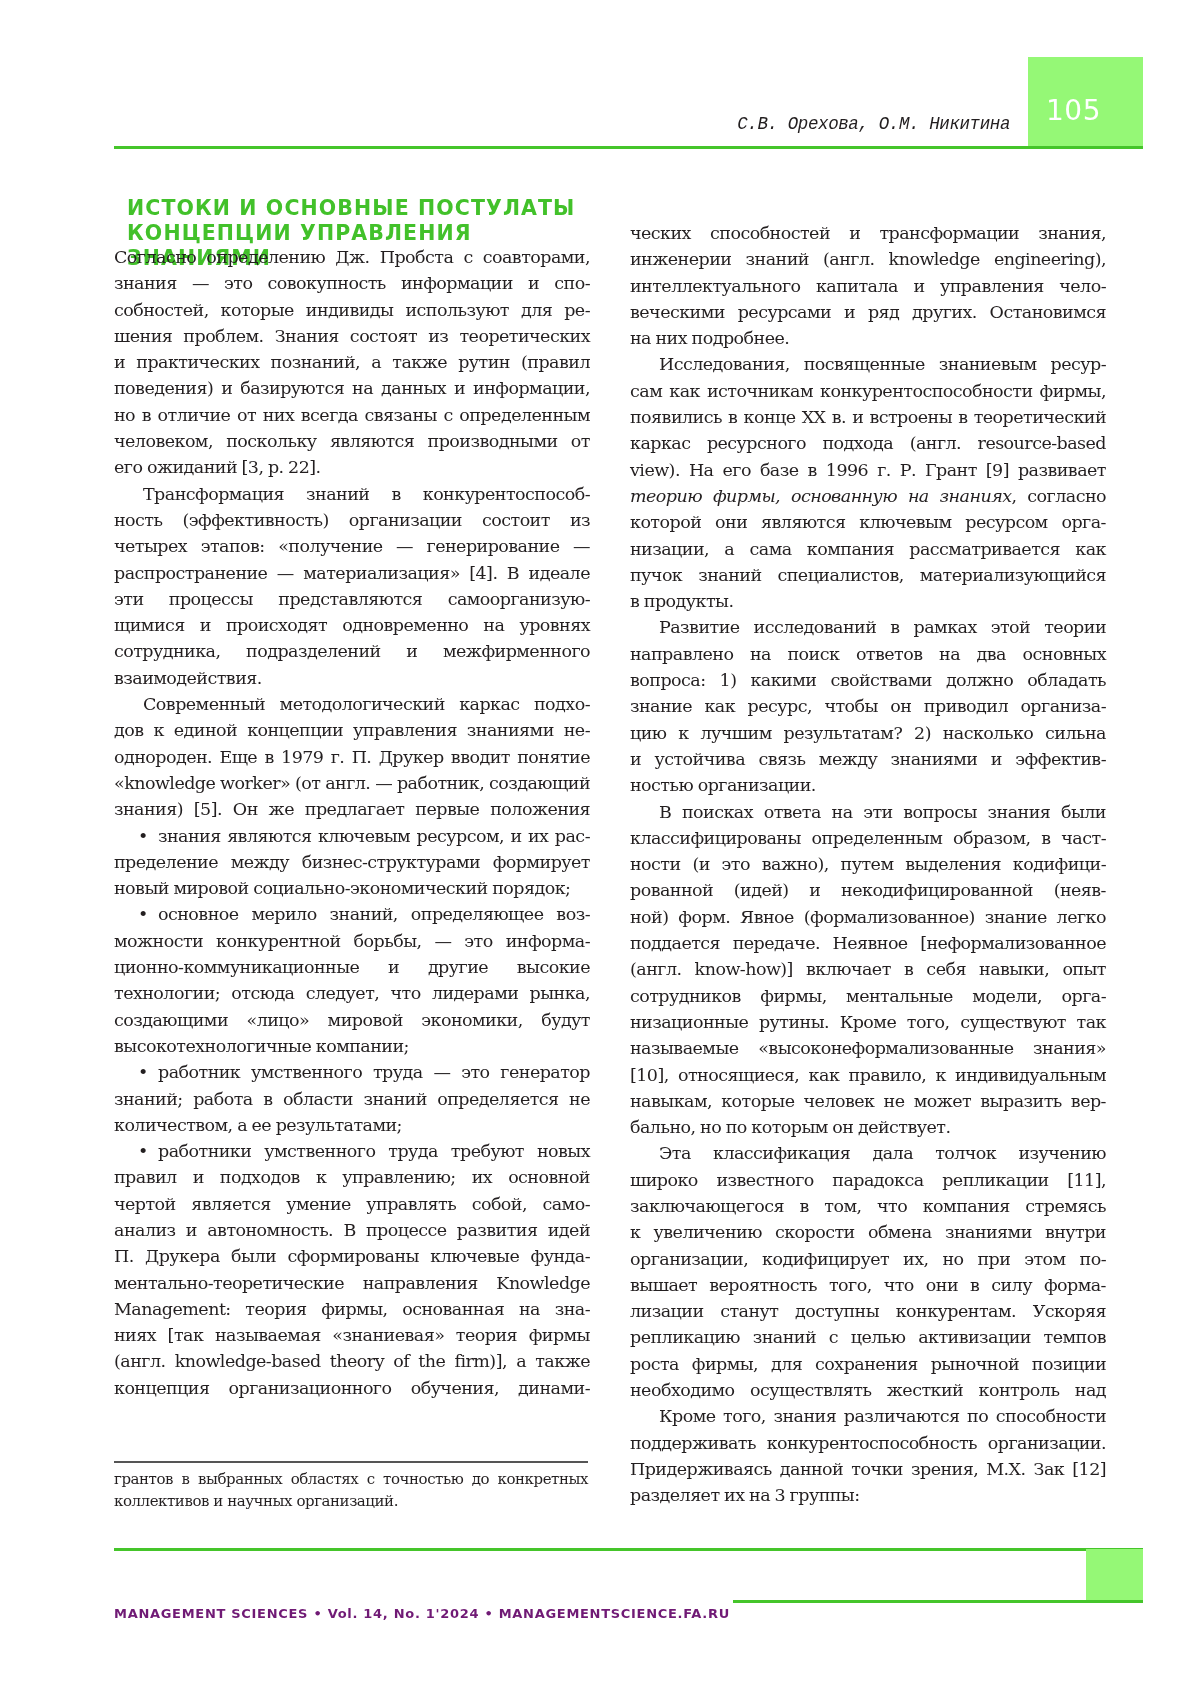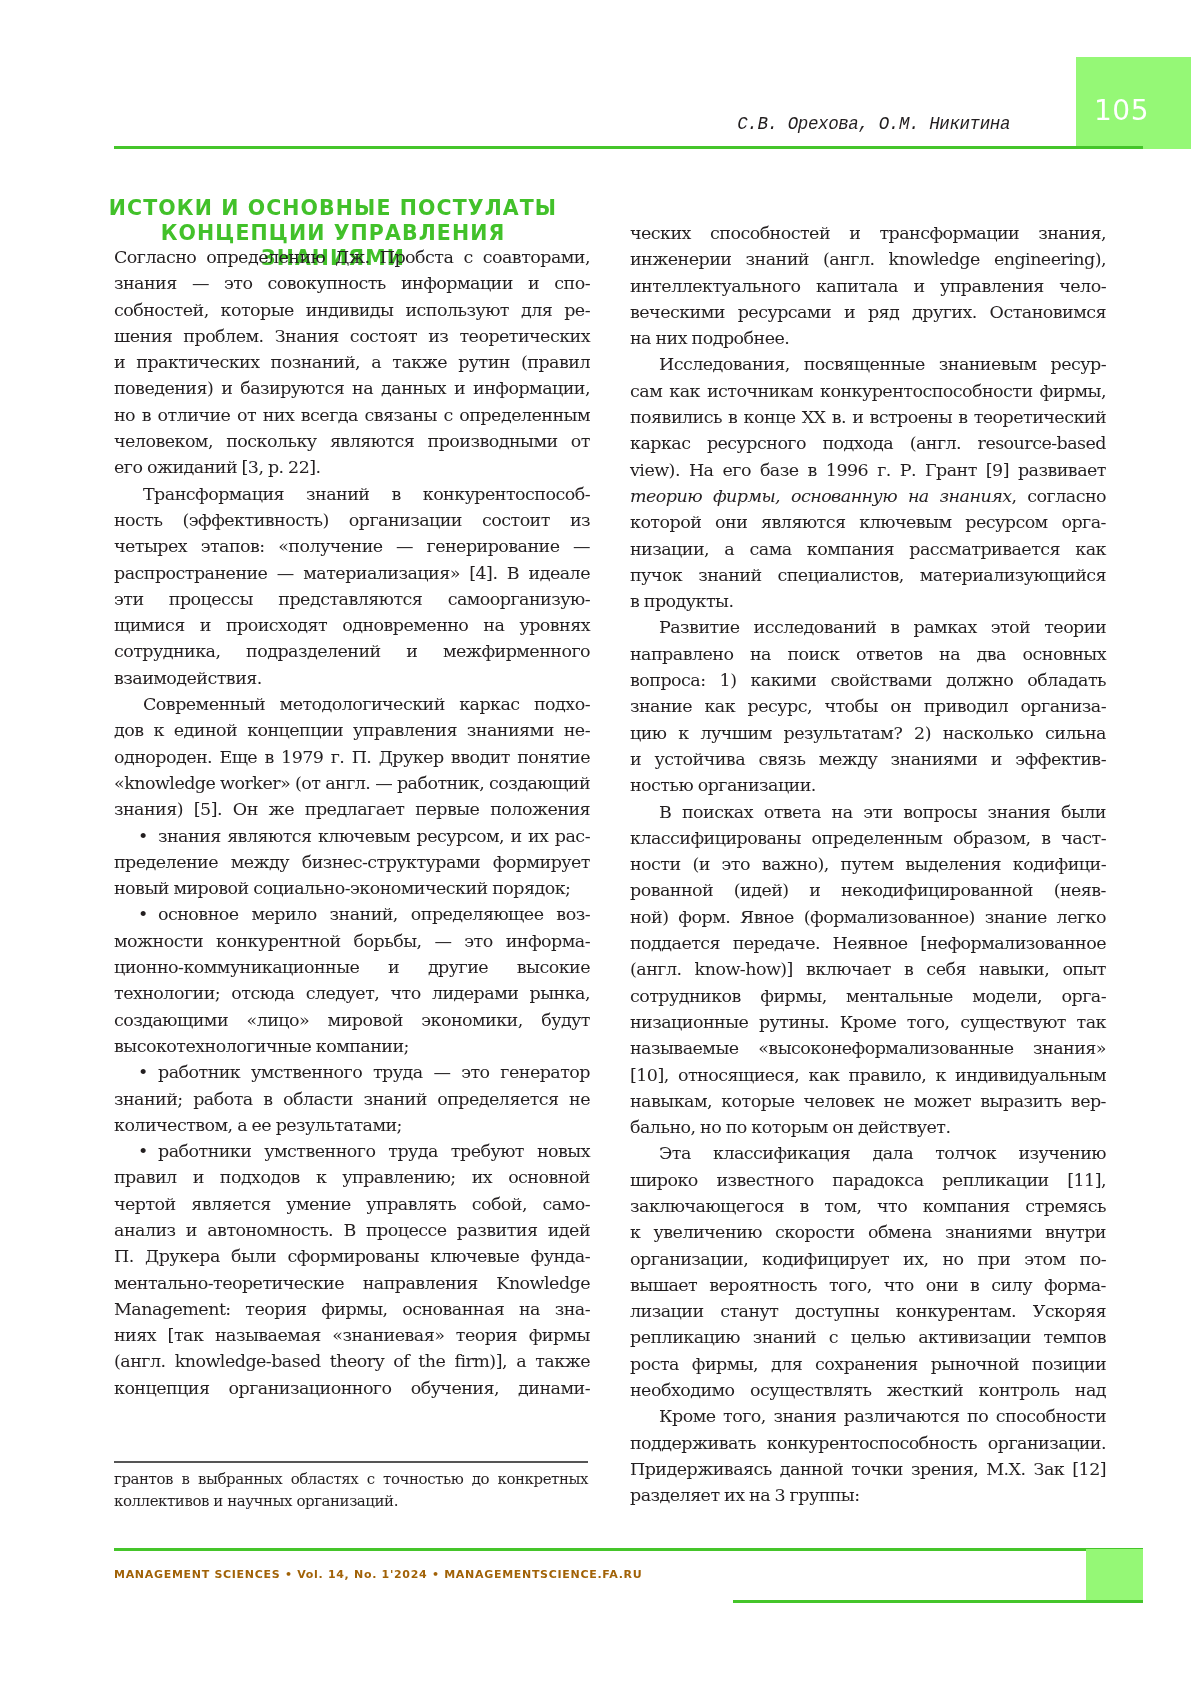--- a/index.html
+++ b/index.html
@@ -1,38 +1,38 @@
 <!DOCTYPE html>
 <html><head>
 <meta charset="utf-8">
 <style>
   html, body { margin: 0; padding: 0; background: #ffffff; }
   body { width: 1200px; height: 1697px; position: relative; overflow: hidden; font-family: "DejaVu Serif", "Liberation Serif", serif; color: #231f20; }
-  .page-num-box { position: absolute; left: 1028px; top: 57px; width: 115px; height: 92px; background: #95f876; margin-left: 48px; }
+  .page-num-box { position: absolute; left: 1028px; top: 57px; width: 115px; height: 92px; background: #95f876; }
   .page-num { position: absolute; left: 0; right: 0; bottom: 22px; padding-left: 18px; color: #ffffff; font-family: "DejaVu Sans", "Liberation Sans", sans-serif; font-size: 28px; font-weight: normal; letter-spacing: 0.5px; }
   .header-line { position: absolute; left: 114px; top: 146px; width: 1029px; height: 3px; background: #45c52a; }
   .authors { position: absolute; right: 190px; top: 114px; font-family: Liberation Mono, monospace; font-style: italic; font-size: 17.5px; color: #231f20; letter-spacing: -0.4px; }
-  .section-title { position: absolute; left: 96px; width: 474px; top: 196px; text-align: center; font-family: "DejaVu Sans", "Liberation Sans", sans-serif; font-weight: bold; color: #42c12a; font-size: 20.5px; line-height: 25px; letter-spacing: 1.1px; }
+  .section-title { position: absolute; left: 127px; width: 474px; top: 196px; font-family: "DejaVu Sans", "Liberation Sans", sans-serif; font-weight: bold; color: #42c12a; font-size: 20.5px; line-height: 25px; letter-spacing: 1.1px; }
   .col { position: absolute; width: 476px; }
   .col1 { left: 114px; top: 244px; }
   .col2 { left: 630px; top: 192px; margin-top: 28px; }
   .ln { display: block; height: 26.3px; line-height: 26.3px; font-size: 17.5px; white-space: nowrap; text-align: justify; text-align-last: justify; letter-spacing: -0.55px; word-spacing: -0.5px; }
   .ln.last { text-align-last: left; }
   .ln.ind { text-indent: 29px; }
   .ln.bul { padding-left: 24px; }
   .bullet-dot { display: inline-block; width: 20px; text-indent: 0; }
   em { }
   .footnote-rule { position: absolute; left: 114px; top: 1461px; width: 474px; height: 1.5px; background: #555; }
   .footnote { position: absolute; left: 114px; top: 1468px; width: 474px; }
   .fn-ln { display: block; height: 22px; line-height: 22px; font-size: 15px; white-space: nowrap; letter-spacing: -0.45px; text-align: justify; text-align-last: justify; }
   .fn-ln.last { text-align-last: left; }
   .footer-line-top { position: absolute; left: 114px; top: 1548px; width: 1029px; height: 2.5px; background: #45c52a; }
   .footer-box { position: absolute; left: 1086px; top: 1549px; width: 57px; height: 52px; background: #95f876; }
   .footer-line-bottom { position: absolute; left: 733px; top: 1600px; width: 410px; height: 2.5px; background: #45c52a; }
-  .footer-text { position: absolute; left: 114px; top: 1568px; font-family: "DejaVu Sans", "Liberation Sans", sans-serif; font-weight: bold; font-size: 11px; color: #a16207; letter-spacing: 0.7px; white-space: nowrap; }
+  .footer-text { position: absolute; left: 114px; top: 1606px; font-family: "DejaVu Sans", "Liberation Sans", sans-serif; font-weight: bold; font-size: 13px; color: #701a75; letter-spacing: 0.7px; white-space: nowrap; }
 </style>
 </head>
 <body>
 
 <div class="page-num-box">
   <span class="page-num">105</span>
 </div>
 <div class="authors">С.В. Орехова, О.М. Никитина</div>
 <div class="header-line"></div>
 

